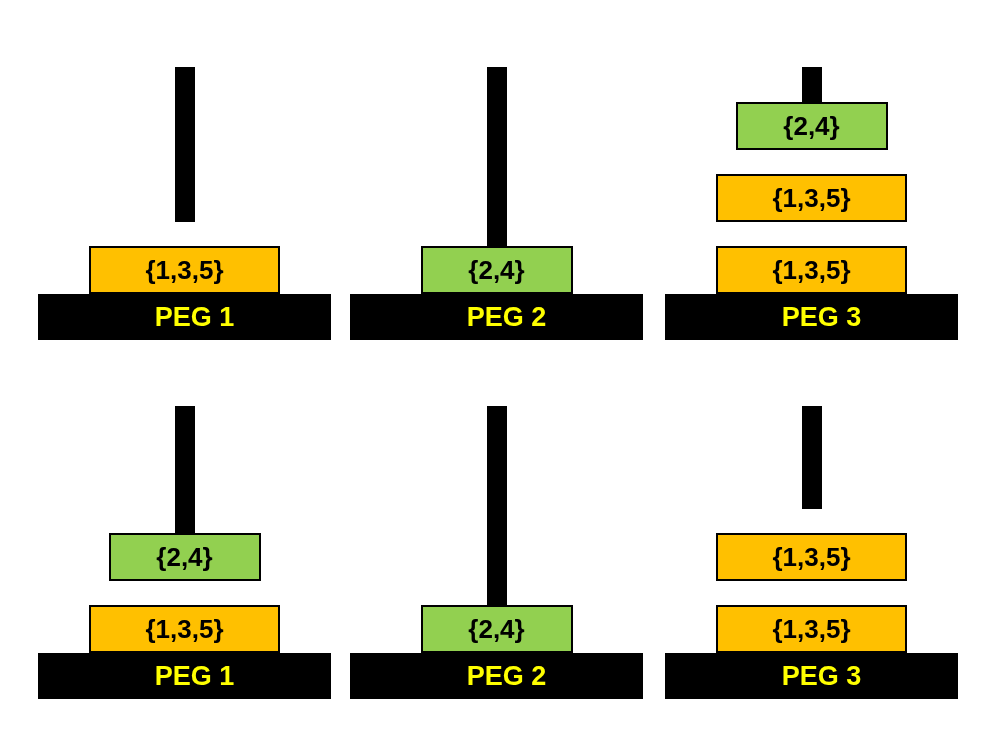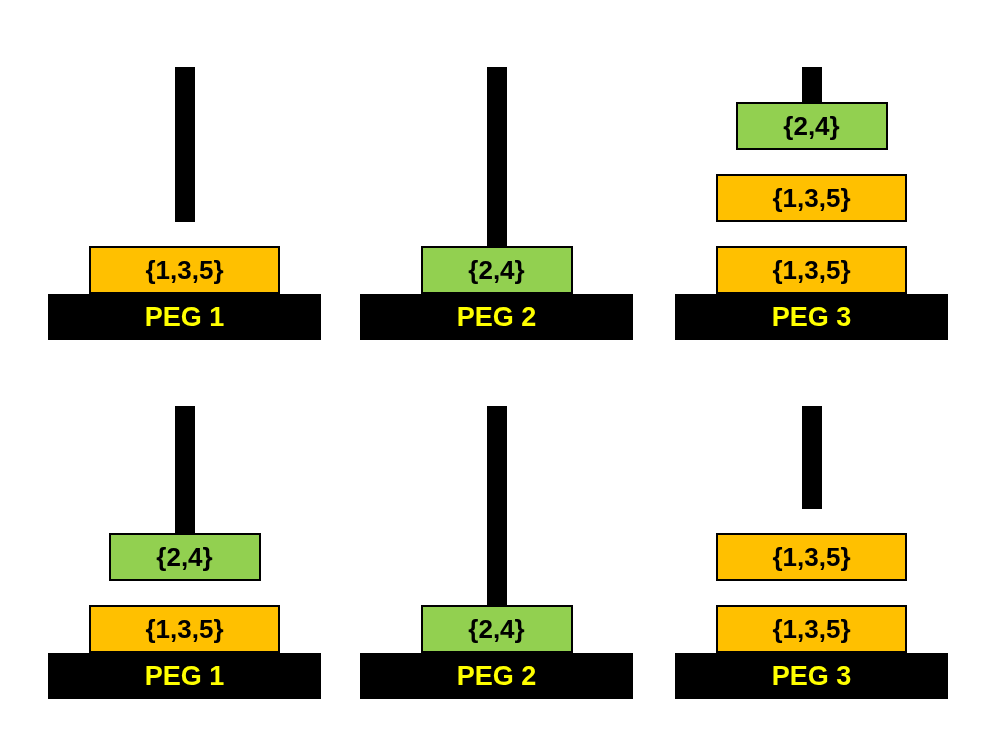--- a/index.html
+++ b/index.html
@@ -60,20 +60,21 @@
     width: 100%;
     height: 46px;
     background: #000000;
     display: flex;
     align-items: center;
     justify-content: center;
     font-weight: bold;
     font-size: 27px;
     color: #FFFF00;
     flex: 0 0 auto;
+    padding-left: 20px;
   }
 </style>
 </head>
 <body>
 
 <div id="page">
   <div class="diagram-row row-0">
       <div class="peg-cell col-0">
         <div class="pole"></div>
         <div class="disk large" style="background: rgb(255, 192, 0);">{1,3,5}</div>

